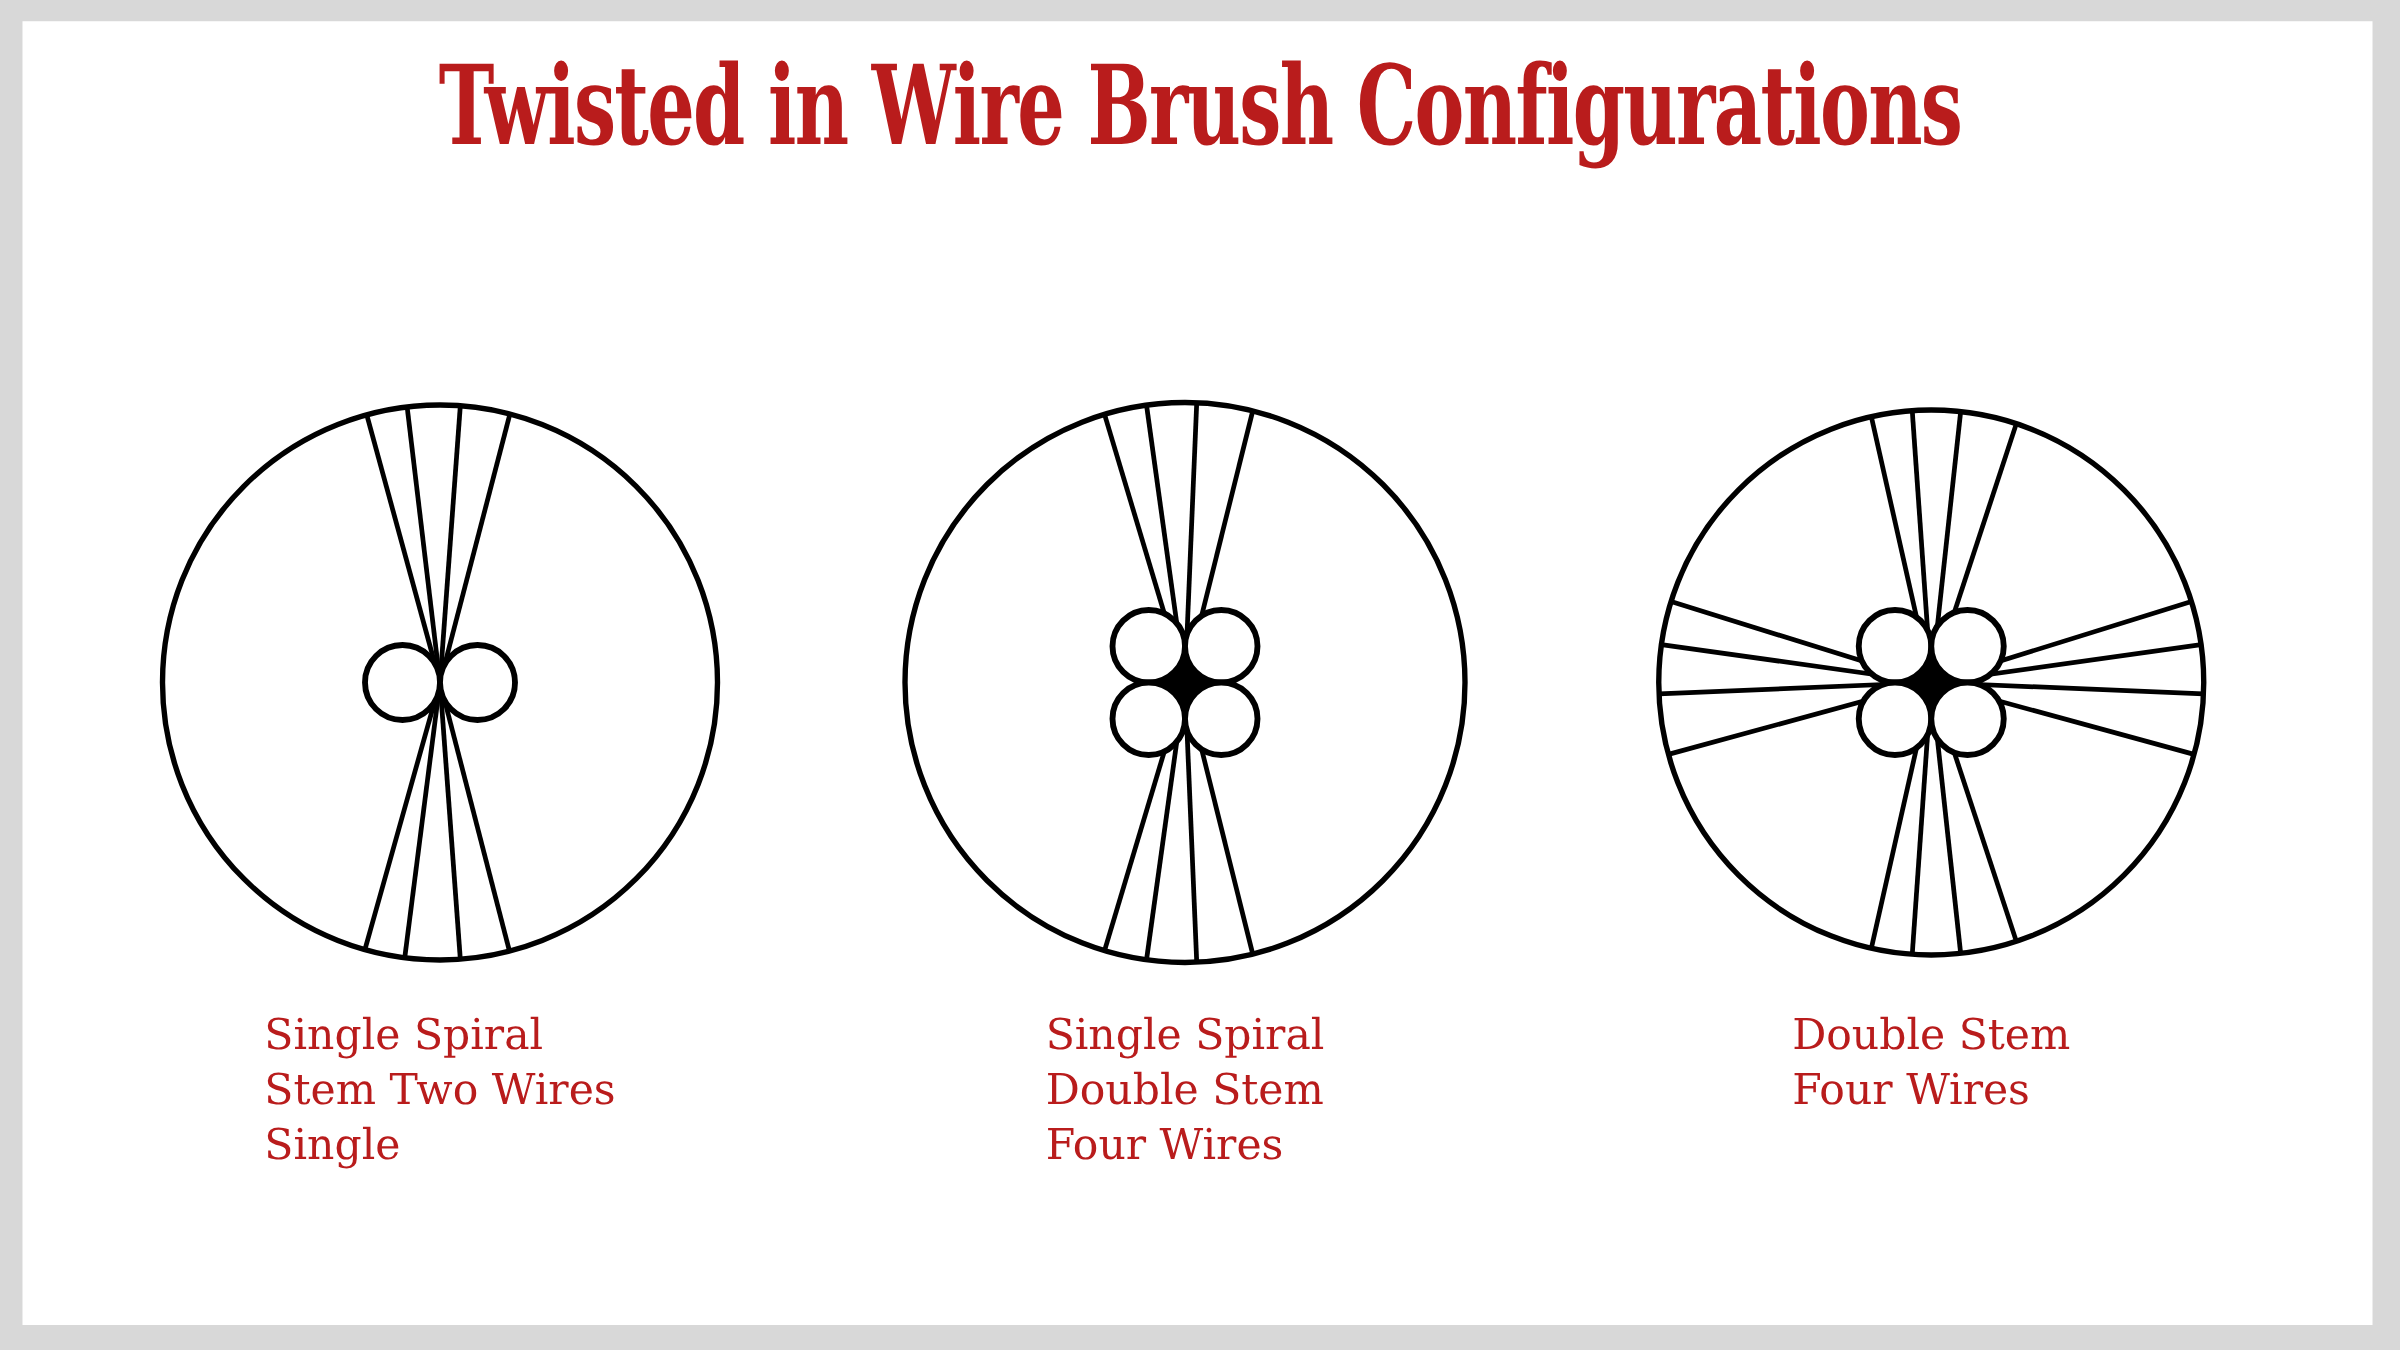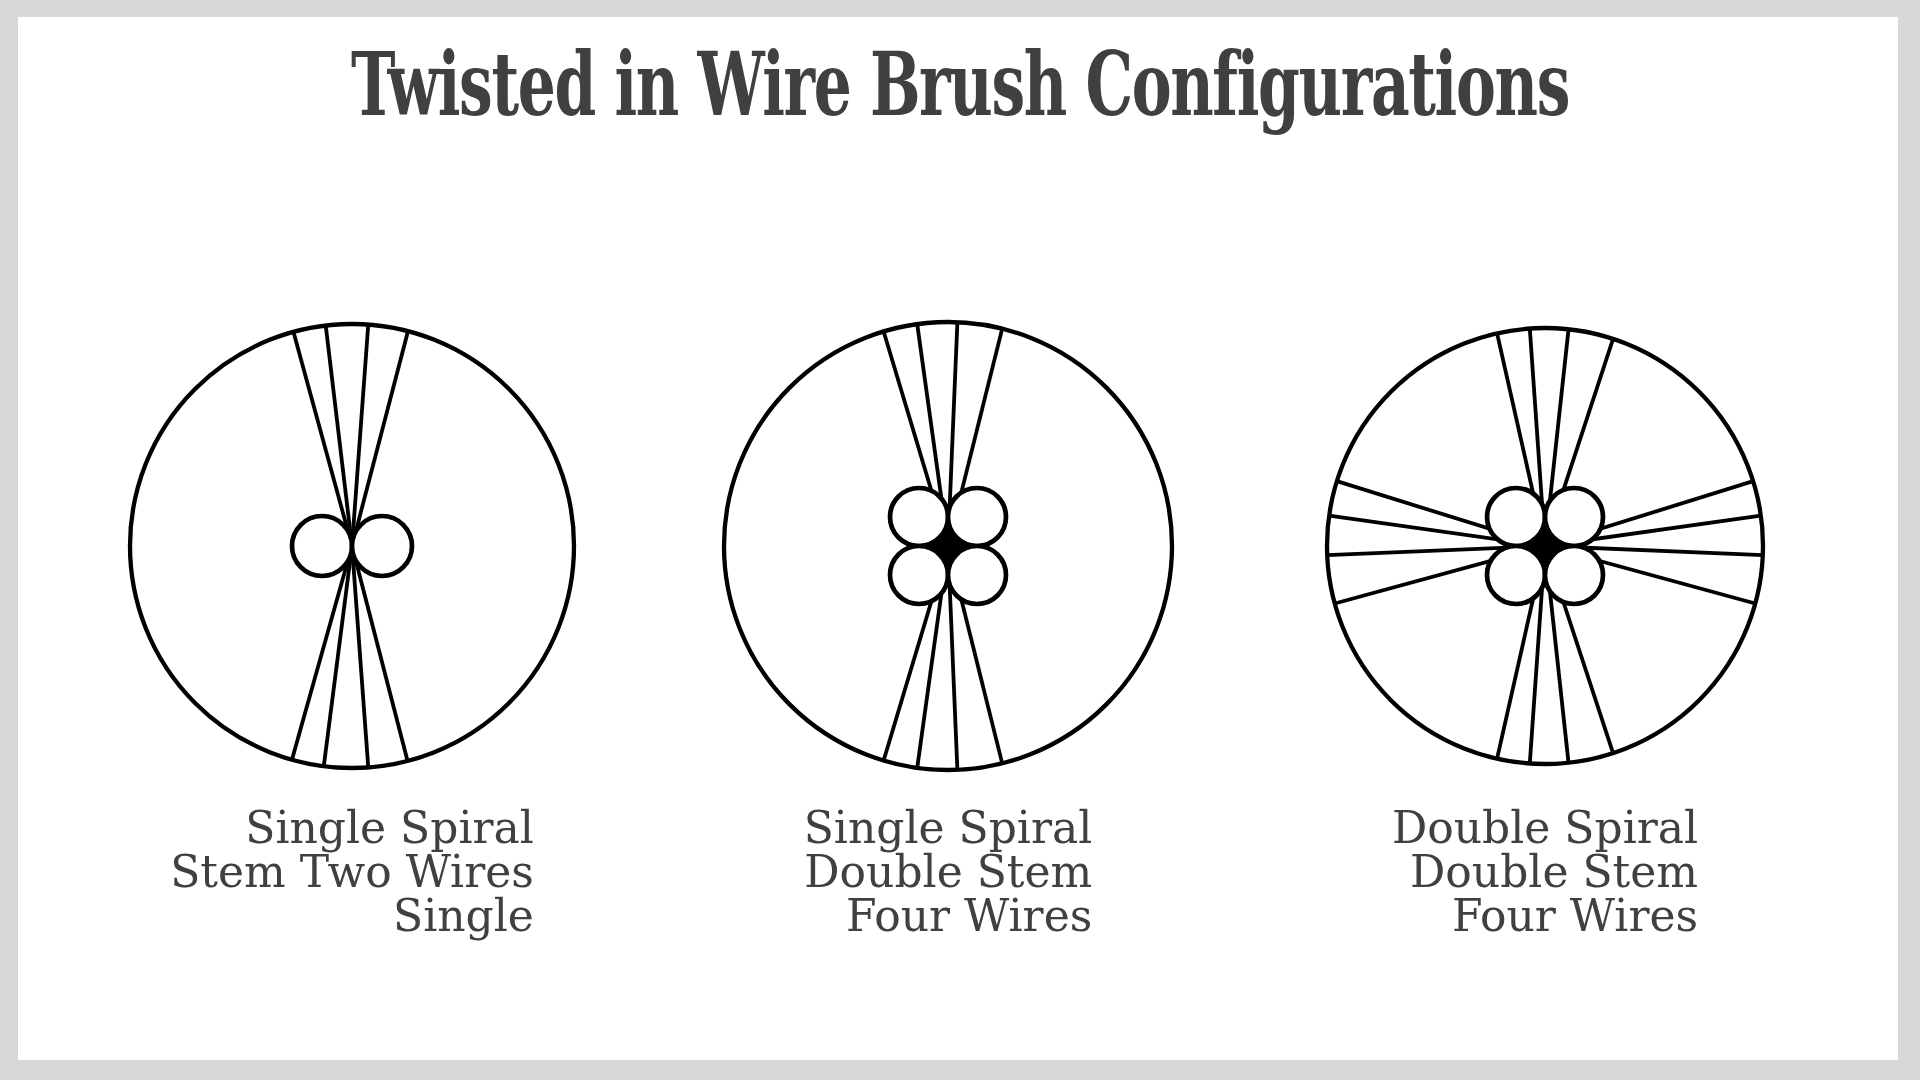--- a/index.html
+++ b/index.html
@@ -2,21 +2,21 @@
 <html><head>
 <meta charset="utf-8">
 <style>
   html,body{margin:0;padding:0;}
   .page{
     position:relative;
     width:1920px;height:1080px;
     background:#d8d8d8;
     overflow:hidden;
     font-family:"DejaVu Serif","Liberation Serif",serif;
-    color:#404040;
+    color:#b91c1c;
   }
   .surface{
     position:absolute;
     left:18px;top:17px;right:22px;bottom:20px;
     background:#fff;
   }
   .title{
     position:absolute;
     left:50%;top:36px;
     transform:translateX(-50%) scaleX(0.68);
@@ -27,22 +27,22 @@
     letter-spacing:-2px;
     font-weight:600;
   }
   .diagram-svg{
     position:absolute;left:0;top:0;
   }
   .diagram-label{
     position:absolute;
     top:806px;
     transform:translateX(-50%);
-    text-align:right;
-    font-size:44px;
+    text-align:left;
+    font-size:34px;
     line-height:44px;
     white-space:nowrap;
   }
   .watermark{
     position:absolute;
     right:25px;bottom:24px;
     font-size:46px;
     line-height:1;
     white-space:nowrap;
   }
@@ -116,19 +116,18 @@
         <div>Single Spiral</div>
         <div>Stem Two Wires</div>
         <div>Single</div>
       </div>
       <div class="diagram-label" style="left: 948px;">
         <div>Single Spiral</div>
         <div>Double Stem</div>
         <div>Four Wires</div>
       </div>
       <div class="diagram-label" style="left: 1545px;">
-        <div>Double Spiral</div>
         <div>Double Stem</div>
         <div>Four Wires</div>
       </div>
     </div>
 
 </div>
 
 </body></html>

